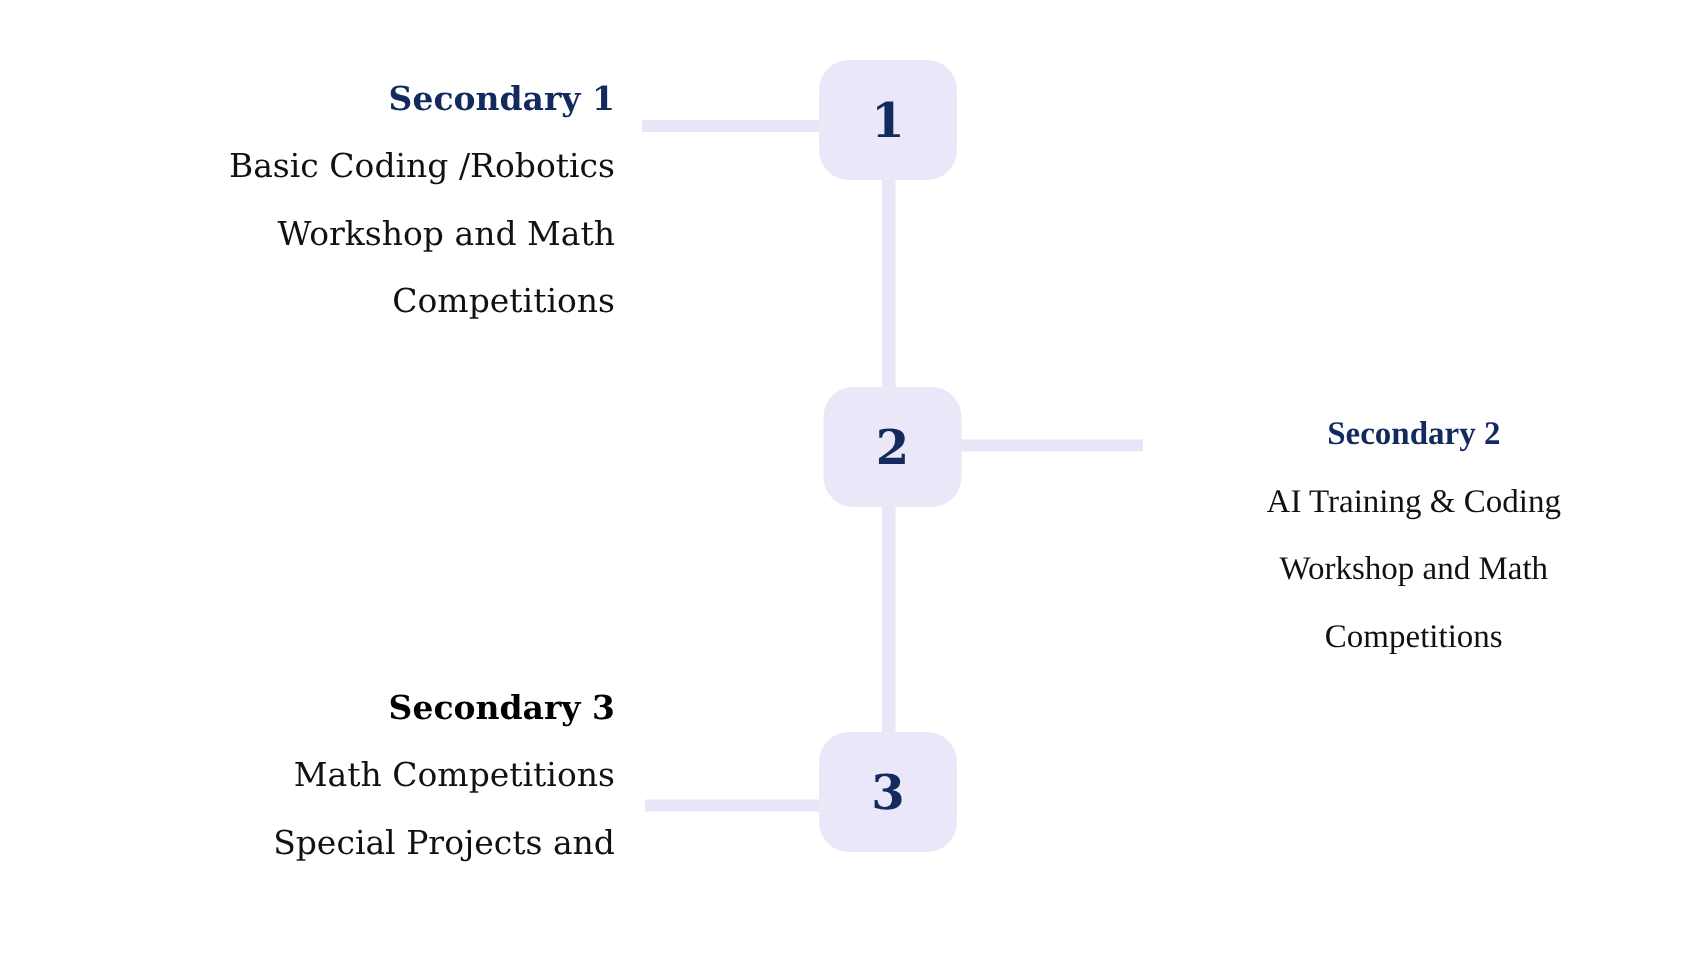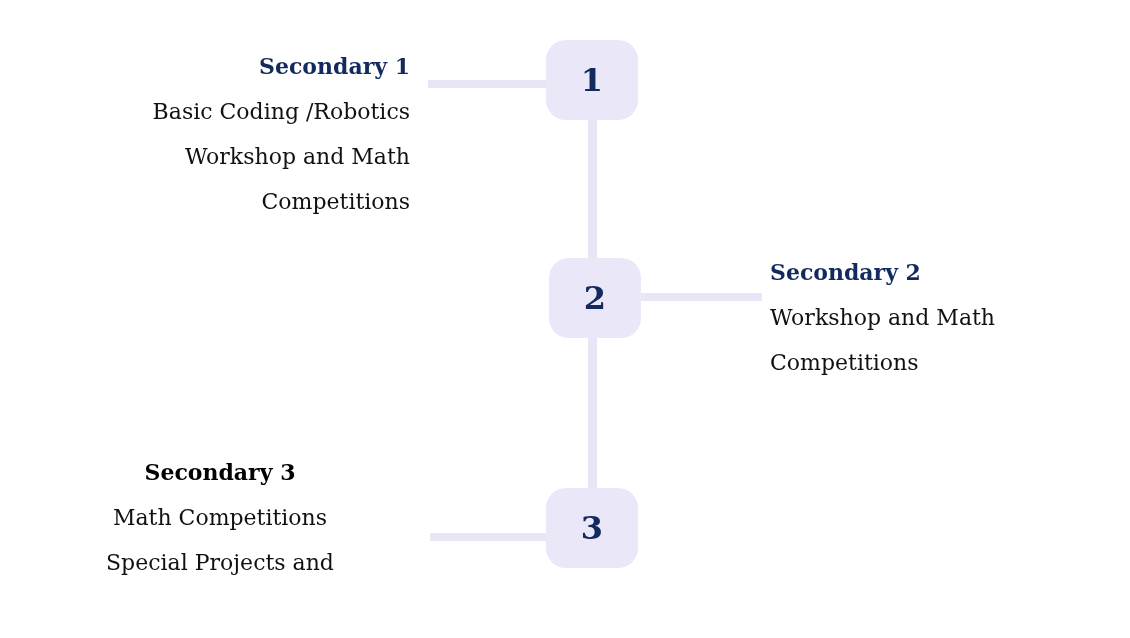--- a/index.html
+++ b/index.html
@@ -52,22 +52,22 @@
   .step-block {
     position: absolute;
     font-size: 22px;
     line-height: 45px;
     color: var(--body-text);
   }
   .step-block .title { font-weight: bold; }
   .title-navy { color: var(--navy); }
   .title-dark { color: #000000; }
   #block-1 { left: 30px;  top: 44px;  width: 380px; text-align: right; }
-  #block-2 { left: 770px; top: 250px; width: 345px; text-align: left; }
-  #block-3 { left: 30px;  top: 450px; width: 380px; text-align: center; }
+  #block-2 { left: 770px; top: 266px; width: 345px; text-align: center; font-family: Liberation Serif, serif; }
+  #block-3 { left: 30px;  top: 450px; width: 380px; text-align: right; }
 </style>
 </head>
 <body>
 
 <div id="stage">
 
   <div class="vline" id="vline-1"></div>
   <div class="vline" id="vline-2"></div>
   <div class="hline" id="hline-1"></div>
   <div class="hline" id="hline-2"></div>
@@ -85,20 +85,21 @@
 
   <div class="step-block" id="block-1">
     <div class="title title-navy">Secondary 1</div>
     <div>Basic Coding /Robotics</div>
     <div>Workshop and Math</div>
     <div>Competitions</div>
   </div>
 
   <div class="step-block" id="block-2">
     <div class="title title-navy">Secondary 2</div>
+    <div>AI Training &amp; Coding</div>
     <div>Workshop and Math</div>
     <div>Competitions</div>
   </div>
 
   <div class="step-block" id="block-3">
     <div class="title title-dark">Secondary 3</div>
     <div>Math Competitions</div>
     <div>Special Projects and</div>
   </div>
 

